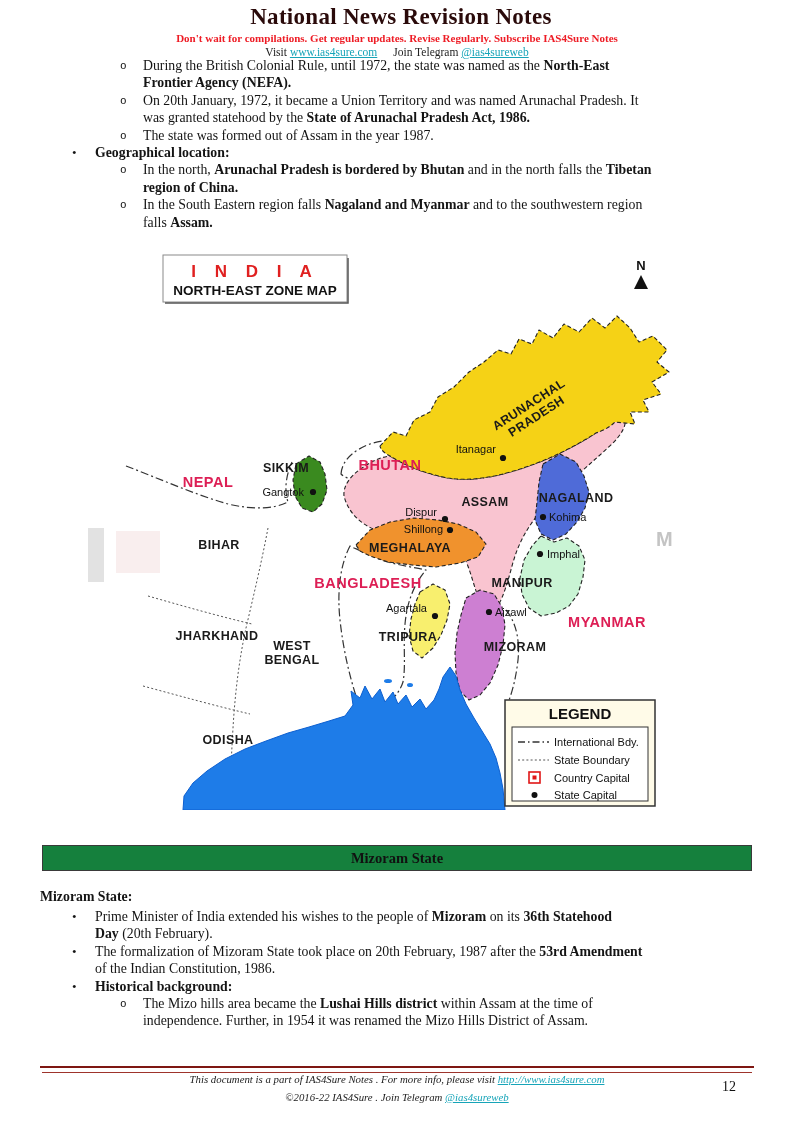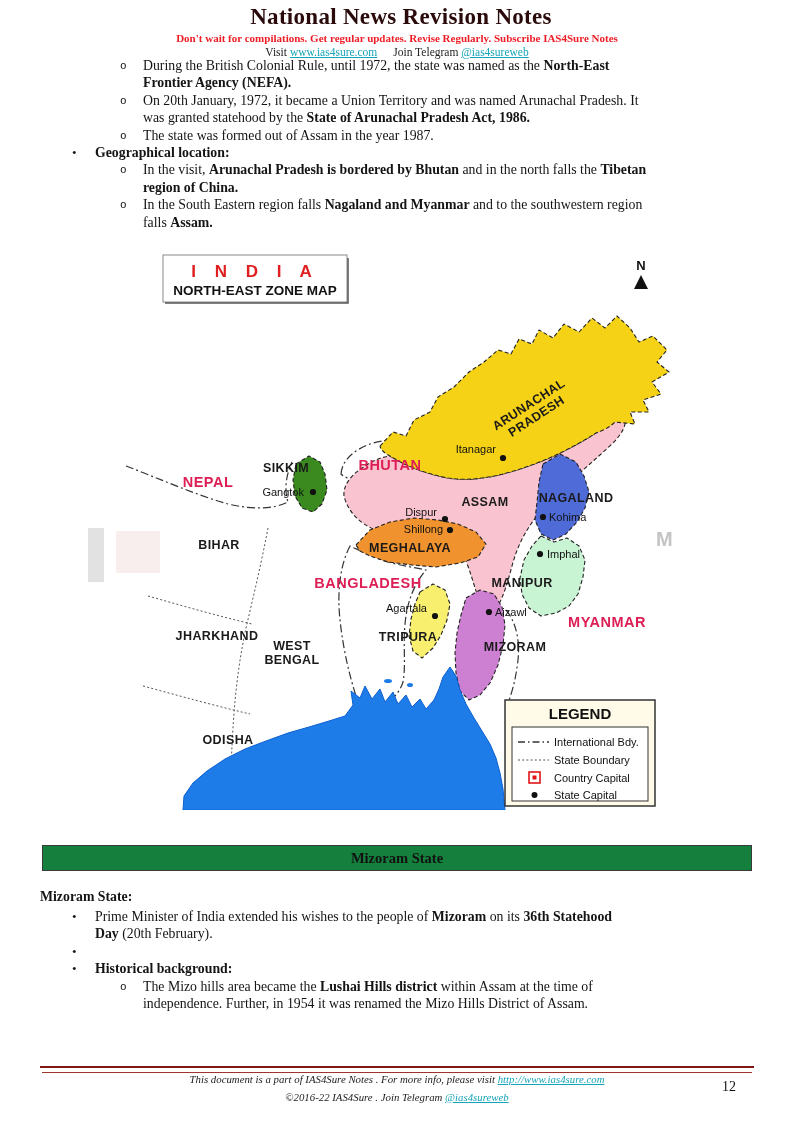--- a/index.html
+++ b/index.html
@@ -82,21 +82,21 @@
       <div class="li lvl2">
         <span class="marker">o</span>
         <div class="txt"><span>The state was formed out of Assam in the year 1987.</span></div>
       </div>
       <div class="li lvl1">
         <span class="marker">•</span>
         <div class="txt"><b>Geographical location:</b></div>
       </div>
       <div class="li lvl2">
         <span class="marker">o</span>
-        <div class="txt"><span>In the visit, </span><b>Arunachal Pradesh is bordered by Bhutan</b><span> and in the north falls the </span><b>Tibetan
+        <div class="txt"><span>In the north, </span><b>Arunachal Pradesh is bordered by Bhutan</b><span> and in the north falls the </span><b>Tibetan
 region of China.</b></div>
       </div>
       <div class="li lvl2">
         <span class="marker">o</span>
         <div class="txt"><span>In the South Eastern region falls </span><b>Nagaland and Myanmar</b><span> and to the southwestern region
 falls </span><b>Assam.</b></div>
       </div>
     </div>
 
   <svg class="map" width="620" height="560" viewBox="0 0 620 560">
@@ -196,20 +196,22 @@
   <div class="miz-head">Mizoram State:</div>
 
   <div class="notes" style="top:908px;">
       <div class="li lvl1">
         <span class="marker">•</span>
         <div class="txt"><span>Prime Minister of India extended his wishes to the people of </span><b>Mizoram</b><span> on its </span><b>36th Statehood
 Day</b><span> (20th February).</span></div>
       </div>
       <div class="li lvl1">
         <span class="marker">•</span>
+        <div class="txt"><span>The formalization of Mizoram State took place on 20th February, 1987 after the </span><b>53rd Amendment</b><span>
+of the Indian Constitution, 1986.</span></div>
       </div>
       <div class="li lvl1">
         <span class="marker">•</span>
         <div class="txt"><b>Historical background:</b></div>
       </div>
       <div class="li lvl2">
         <span class="marker">o</span>
         <div class="txt"><span>The Mizo hills area became the </span><b>Lushai Hills district</b><span> within Assam at the time of
 independence. Further, in 1954 it was renamed the Mizo Hills District of Assam.</span></div>
       </div>

